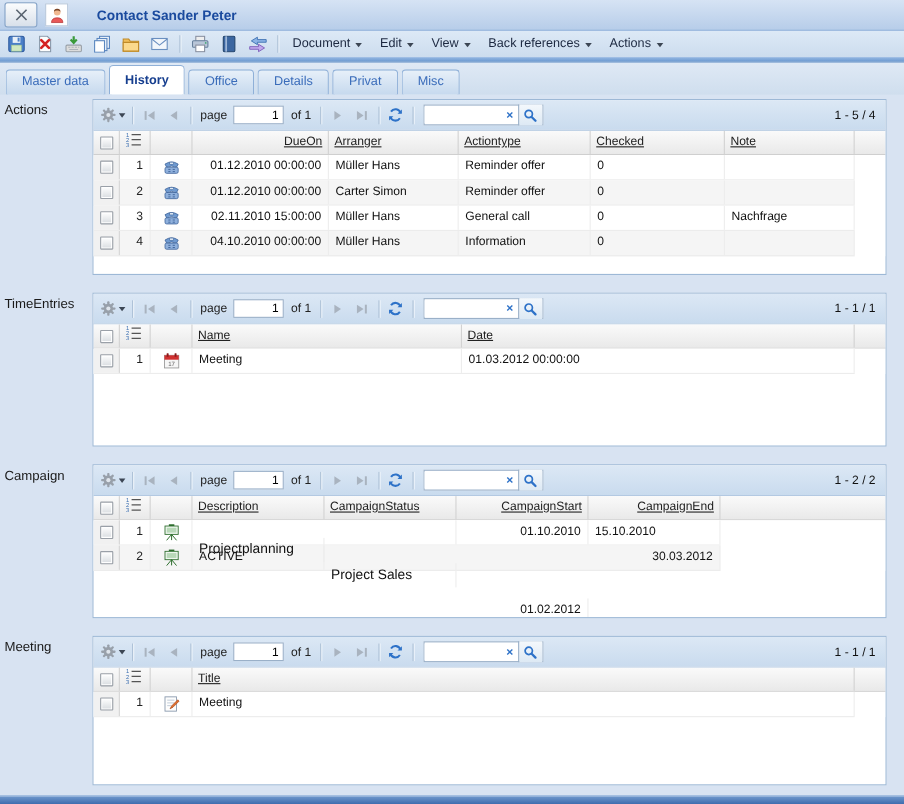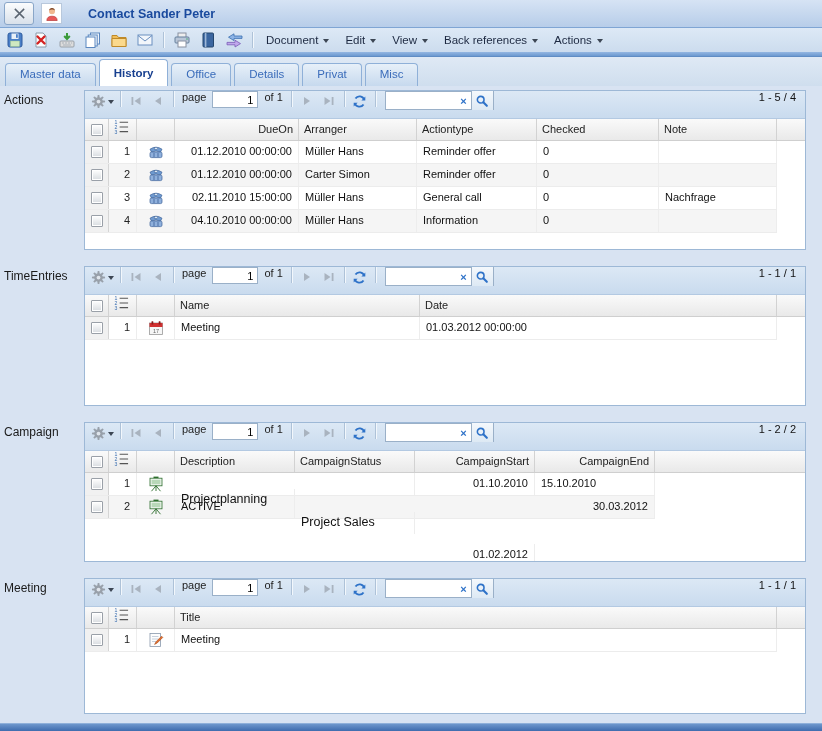--- a/index.html
+++ b/index.html
@@ -34,36 +34,36 @@
   .section { display:flex; margin-bottom:16px; }
   .section-label { width:84px; padding:3px 2px 0 4px; font-size:12px; color:#1a1a1a; }
   .panel { width:722px; border:1px solid #9db8d6; background:#fff; overflow:hidden; }
   #content .section:nth-child(1) .panel { height:160px; }
   #content .section:nth-child(2) .panel { height:140px; }
   #content .section:nth-child(3) .panel { height:140px; }
   #content .section:nth-child(4) .panel { height:136px; }
 
   
   .panel-toolbar { height:28px; background:linear-gradient(#dce8f5,#c9dbee); border-bottom:1px solid #b3c9e2;
-                   display:flex; align-items:flex-start; padding:0 6px; gap:4px; font-size:11px; color:#222; }
+                   display:flex; align-items:center; padding:0 6px; gap:4px; font-size:11px; color:#222; }
   .tbtn { height:20px; min-width:18px; display:flex; align-items:center; justify-content:center; cursor:pointer; }
   .pglabel { padding:0 2px; }
   .pageinput { width:46px; height:17px; border:1px solid #9ab0c8; font-size:11px; text-align:right; padding-right:4px;
                font-family:inherit; background:#fff; }
   .searchbox { display:flex; align-items:center; border:1px solid #9ab0c8; background:#fff; height:19px; margin-left:3px; }
   .searchbox input { border:none; outline:none; width:70px; height:15px; font-size:11px; font-family:inherit; padding:0 3px; }
   .clear-x { width:15px; text-align:center; color:#2e72c8; font-weight:bold; font-size:11px; cursor:pointer; }
   .btn-search { width:22px; height:19px; border-left:1px solid #9ab0c8; background:linear-gradient(#f4f8fc,#dde9f4);
                 display:flex; align-items:center; justify-content:center; cursor:pointer; }
   .range { margin-left:auto; font-size:11px; color:#111; padding-right:3px; white-space:nowrap; }
 
   
   .grid-header { display:flex; width:100%; height:22px; background:linear-gradient(#fafafa,#e9e9e9);
                  border-bottom:1px solid #cfcfcf; font-size:11px; color:#222; }
-  .hc { height:21px; line-height:20px; padding:0 5px; border-right:1px solid #d2d2d2; white-space:nowrap; overflow:hidden; }
+  .hc { height:21px; line-height:20px; padding:0 5px; border-right:1px solid #d2d2d2; white-space:nowrap; overflow:hidden;text-decoration:underline; }
   .c-check { width:24px; display:flex; align-items:center; justify-content:center; padding:0; }
   .c-num  { width:28px; }
   .c-icon { width:38px; display:flex; align-items:center; justify-content:center; padding:0; }
   .c-fill { flex:1; border-right:none; }
 
   
   .grid-body { background:#fff; }
   .row { display:flex; width:max-content; height:23px; border-bottom:1px solid #ececec; background:#fff; font-size:11px; color:#111; }
   .row.even { background:#f5f5f5; }
   .rc { height:22px; line-height:21px; border-right:1px solid #ededed; white-space:nowrap; overflow:hidden; }

